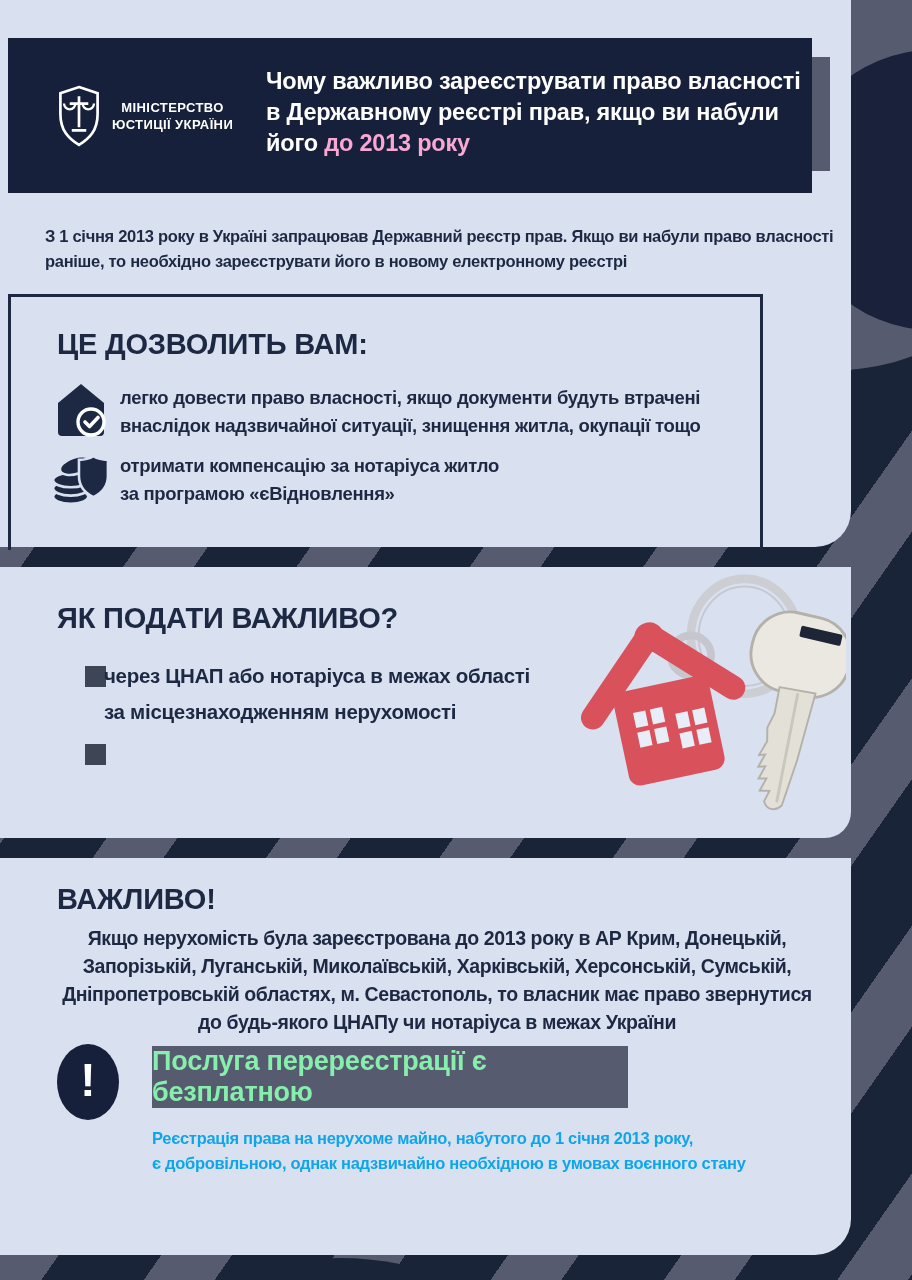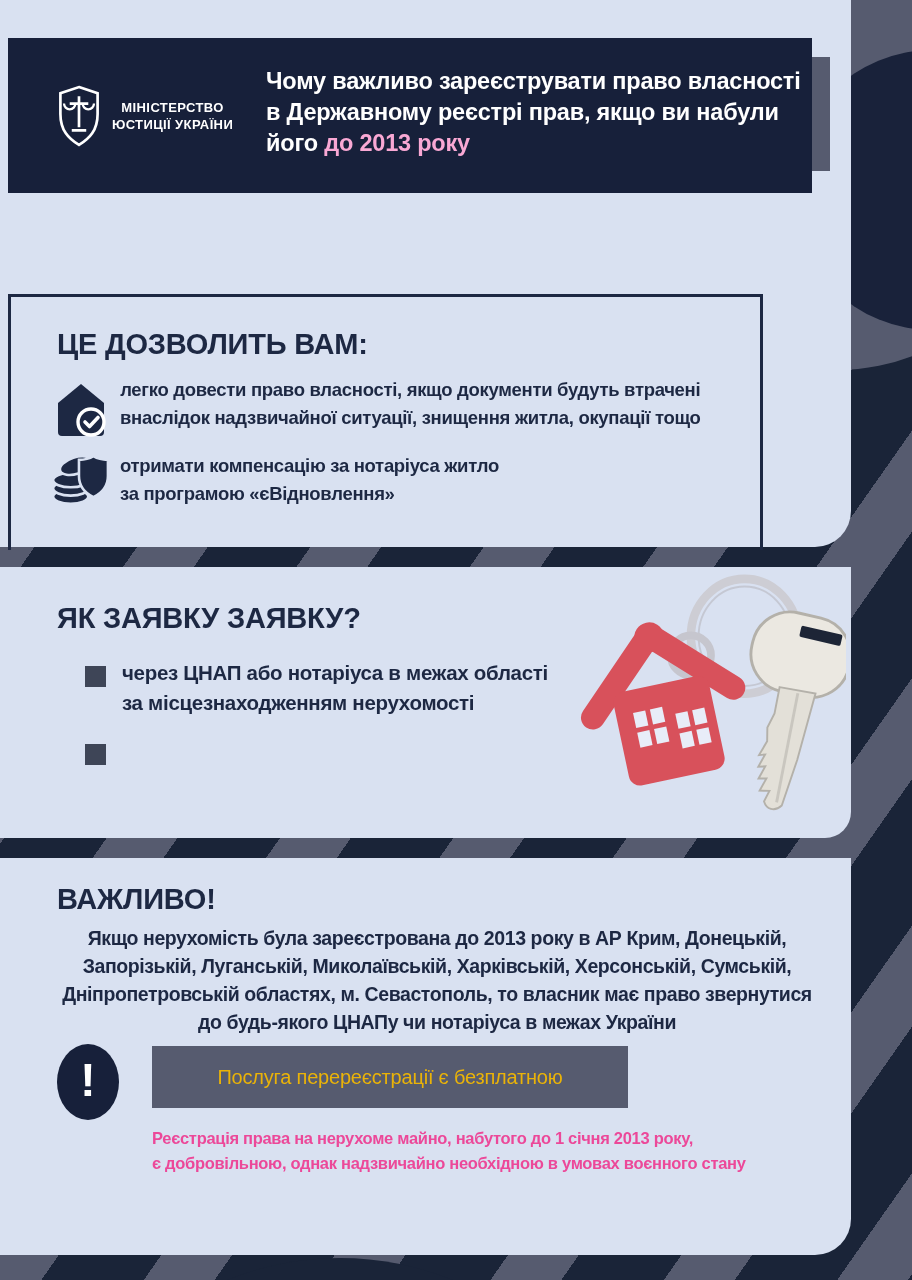--- a/index.html
+++ b/index.html
@@ -35,31 +35,31 @@
   .benefits-box{position:absolute;left:8px;top:294px;width:749px;height:253px;
     border:3px solid #1d2843;border-bottom:none;}
   .h1{position:absolute;color:#1d2843;font-weight:800;font-size:29px;letter-spacing:-0.2px;}
   .benefits-heading{left:57px;top:328px;text-align:right;}
   .apply-heading{left:57px;top:602px;}
   .important-heading{left:57px;top:883px;}
   .benefit-text{position:absolute;left:120px;color:#1d2843;font-size:18.5px;line-height:27.5px;
     font-weight:bold;white-space:pre-line;letter-spacing:-0.3px;}
   .benefit-icon{position:absolute;}
   .apply-square{position:absolute;left:85px;width:21px;height:21px;background:#3e4557;}
-  .apply-text{position:absolute;left:122px;color:#1d2843;font-size:20.5px;line-height:30px;
+  .apply-text{position:absolute;left:104px;color:#1d2843;font-size:20.5px;line-height:36px;
     font-weight:800;white-space:pre-line;letter-spacing:-0.3px;}
   .important-text{position:absolute;left:57px;top:924px;width:760px;color:#1d2843;
     font-size:19.5px;line-height:28px;font-weight:bold;white-space:pre-line;letter-spacing:-0.4px;text-align:center;}
   .excl-circle{position:absolute;left:57px;top:1044px;width:62px;height:76px;border-radius:50%;
     background:#17203a;display:flex;align-items:center;justify-content:center;}
   .excl-mark{color:#fff;font-size:46px;font-weight:800;line-height:1;padding-bottom:4px;}
   .badge{position:absolute;left:152px;top:1046px;width:476px;height:62px;background:#565b6f;
     display:flex;align-items:center;justify-content:center;}
-  .badge-label{color:#eab308;font-size:20px;font-weight:400;letter-spacing:-0.2px;}
-  .footnote{position:absolute;left:152px;top:1126px;color:#ec4899;font-size:16.5px;line-height:25px;
+  .badge-label{color:#86efac;font-size:27px;font-weight:700;letter-spacing:-0.2px;}
+  .footnote{position:absolute;left:152px;top:1126px;color:#0ea5e9;font-size:16.5px;line-height:25px;
     font-weight:bold;white-space:pre-line;letter-spacing:-0.3px;}
   .keychain{position:absolute;left:578px;top:563px;}
 </style>
 </head>
 <body>
 
 <div class="poster">
 
   <div class="bg-stripes"></div>
   <div class="bg-circle-right"></div>
@@ -81,45 +81,47 @@
       <div class="logo-text">
         <div>МІНІСТЕРСТВО</div>
         <div>ЮСТИЦІЇ УКРАЇНИ</div>
       </div>
     </div>
     <div class="header-title"><span>Чому важливо зареєструвати право власності
 в Державному реєстрі прав, якщо ви набули
 його</span> <span class="hl-yellow">до 2013 року</span></div>
   </div>
 
+  <div class="intro">З 1 січня 2013 року в Україні запрацював Державний реєстр прав. Якщо ви набули право власності
+раніше, то необхідно зареєструвати його в новому електронному реєстрі</div>
 
   <div class="benefits-box"></div>
   <div class="h1 benefits-heading">ЦЕ ДОЗВОЛИТЬ ВАМ:</div>
 
   <svg class="benefit-icon" style="left:54px;top:381px;" width="54" height="58" viewBox="0 0 52 58">
     <path d="M26 3 L49 22 V51 a4 4 0 0 1 -4 4 H7 a4 4 0 0 1 -4 -4 V22 Z" fill="#1d2843"></path>
     <circle cx="36" cy="41" r="13" fill="#1d2843" stroke="#ffffff" stroke-width="3.4"></circle>
     <path d="M30 41 l4.5 4.5 L43 36.5" fill="none" stroke="#ffffff" stroke-width="3.6" stroke-linecap="round" stroke-linejoin="round"></path>
   </svg>
-  <div class="benefit-text" style="top:376px;text-align:center;">легко довести право власності, якщо документи будуть втрачені
+  <div class="benefit-text" style="top:384px;">легко довести право власності, якщо документи будуть втрачені
 внаслідок надзвичайної ситуації, знищення житла, окупації тощо</div>
 
   <svg class="benefit-icon" style="left:50px;top:450px;" width="60" height="56" viewBox="0 0 58 54">
     <g fill="#1d2843" stroke="#d9e1f1" stroke-width="2.5">
       <ellipse cx="20" cy="45" rx="17" ry="7"></ellipse>
       <ellipse cx="20" cy="37" rx="17" ry="7"></ellipse>
       <ellipse cx="20" cy="29" rx="17" ry="7"></ellipse>
       <ellipse cx="25" cy="15" rx="16" ry="8" transform="rotate(-18 25 15)"></ellipse>
     </g>
     <path d="M42 6 C46 8.5 51 9.5 56 9.5 V25 C56 35 50 41.5 42 45.5 C34 41.5 28 35 28 25 V9.5 C33 9.5 38 8.5 42 6 Z" fill="#1d2843" stroke="#d9e1f1" stroke-width="2.5"></path>
   </svg>
   <div class="benefit-text" style="top:452px;">отримати компенсацію за нотаріуса житло
 за програмою «єВідновлення»</div>
 
-  <div class="h1 apply-heading">ЯК ЗАЯВКУ ЗАЯВКУ?</div>
+  <div class="h1 apply-heading">ЯК ПОДАТИ ВАЖЛИВО?</div>
   <div class="apply-square" style="top:666px;"></div>
   <div class="apply-text" style="top:658px;">через ЦНАП або нотаріуса в межах області
 за місцезнаходженням нерухомості</div>
   <div class="apply-square" style="top:744px;"></div>
 
   <svg class="keychain" width="268" height="248" viewBox="0 0 280 258">
 
     <ellipse cx="174" cy="76" rx="56" ry="60" fill="none" stroke="#cdcdd4" stroke-width="9"></ellipse>
     <ellipse cx="174" cy="76" rx="48" ry="52" fill="none" stroke="#b7b7c0" stroke-width="2" opacity="0.6"></ellipse>
 

